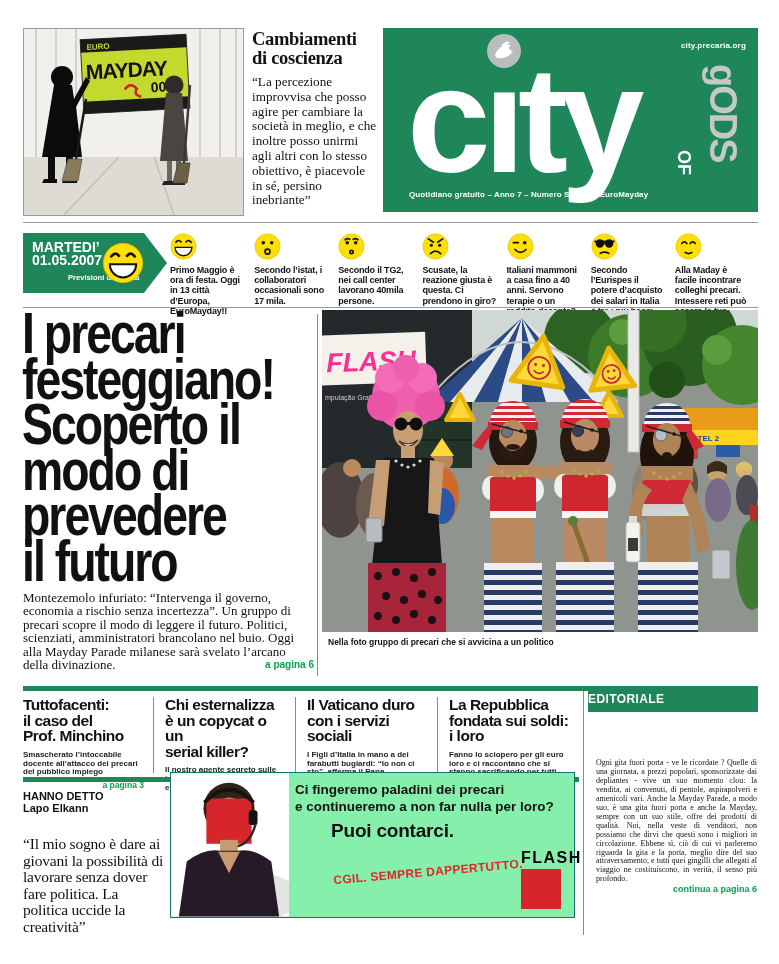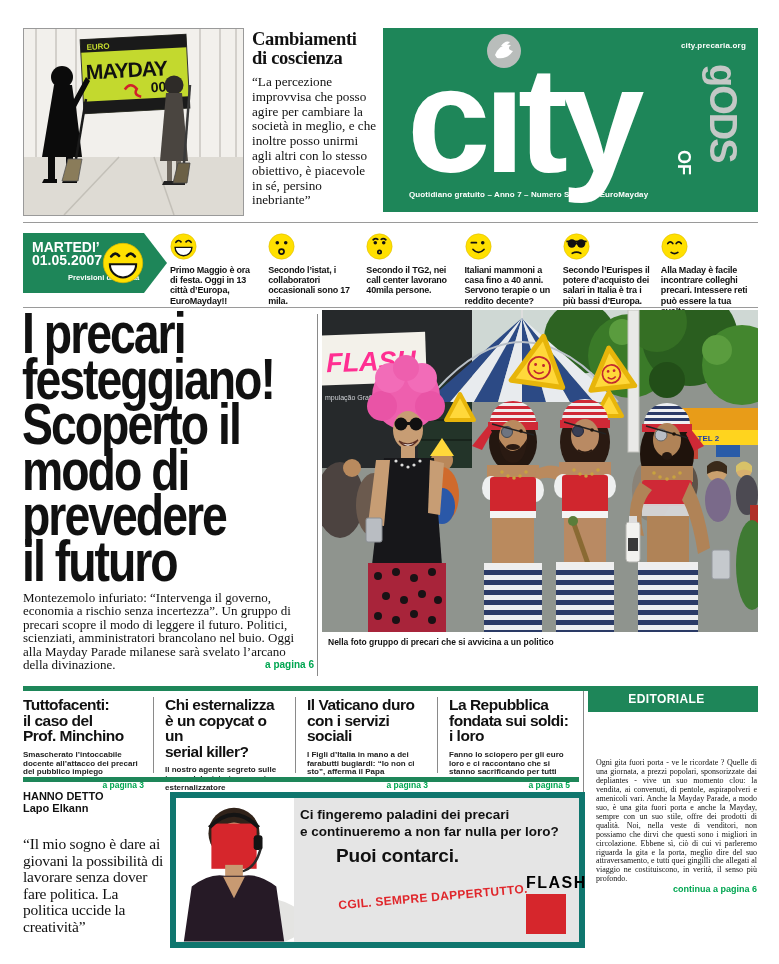--- a/index.html
+++ b/index.html
@@ -52,21 +52,21 @@
 
   .lead-photo{position:absolute;left:322px;top:310px;width:436px;height:322px;background:#777;}
   .lead-photo svg{display:block;width:100%;height:100%;}
   .caption{position:absolute;left:328px;top:637px;width:428px;font-size:8.5px;font-weight:bold;}
 
   
   .bar{position:absolute;background:#1E8659;height:5px;}
   .bar-top{left:23px;top:686px;width:735px;}
   .bar-bottom{left:23px;top:777px;width:556px;}
   .ed-label{position:absolute;left:588px;top:686px;width:170px;height:26px;background:#1E8659;
-            color:#fff;font-weight:bold;font-size:12px;line-height:26px;text-align:center;letter-spacing:.4px;}
+            color:#fff;font-weight:bold;font-size:12px;line-height:26px;text-align:left;letter-spacing:.4px;}
   .ed-label span{padding-right:13px;}
   .teasers{position:absolute;left:23px;top:697px;width:556px;height:76px;display:flex;}
   .tsr{flex:1;padding:0 9px 0 11px;}
   .tsr:first-child{padding-left:0;}
   .tsr + .tsr{border-left:1px solid #8a8a8a;}
   .tsr-title{font-size:15.5px;line-height:15.6px;font-weight:bold;letter-spacing:-0.5px;}
   .tsr-body{font-size:8px;line-height:8.8px;font-weight:bold;color:#222;margin-top:7px;}
   .tsr-ref{font-size:8.5px;font-weight:bold;color:#00A651;text-align:right;margin-top:3px;}
 
   
@@ -75,21 +75,21 @@
             font-weight:bold;font-size:18.5px;line-height:19.5px;letter-spacing:-0.3px;}
   .ed-body{position:absolute;left:596px;top:759px;width:161px;font-family:"Liberation Serif",serif;
            font-size:8px;line-height:8.95px;text-align:justify;}
   .ed-cont{font-family:"Liberation Sans",sans-serif;font-weight:bold;font-size:9px;color:#00A651;text-align:right;margin-top:1px;}
 
   
   .hanno{position:absolute;left:23px;top:790px;width:141px;}
   .hd-label{font-size:11px;font-weight:bold;line-height:12px;}
   .hd-quote{font-family:"Liberation Serif",serif;font-size:15.5px;line-height:16.6px;margin-top:22px;letter-spacing:-0.2px;}
 
-  .ad{position:absolute;left:170px;top:792px;width:403px;height:144px;border:6px solid #0f766e;background:#e5e5e5;}
+  .ad{position:absolute;left:170px;top:772px;width:403px;height:144px;border:1px solid #0f766e;background:#86efac;}
   .ad-photo{position:absolute;left:0;top:0;width:118px;height:142px;}
   .ad-text{position:absolute;left:124px;top:9px;width:276px;font-weight:bold;font-size:13.5px;line-height:16.5px;}
   .ad-cta{font-size:19px;margin-top:5px;letter-spacing:-0.2px;}
   .ad-slogan{position:absolute;left:132px;top:92px;width:250px;text-align:center;transform:rotate(-5deg);
              color:#e0262b;font-weight:bold;font-size:12px;letter-spacing:.3px;}
   .ad-logo{position:absolute;right:9px;top:76px;width:44px;}
   .ad-logo-text{font-size:16px;font-weight:bold;letter-spacing:1.5px;color:#000;}
   .ad-logo-square{width:40px;height:40px;background:#d6262c;margin-top:2px;}
 </style>
 </head>
@@ -205,20 +205,31 @@
             <circle r="15" fill="#FFE000" stroke="#d9b800" stroke-width="0.6"></circle>
             <path d="M-7.5,-8 Q-4.5,-10.5 -2,-8.5" stroke="#111" stroke-width="2" fill="none" stroke-linecap="round"></path>
             <path d="M2,-8.5 Q4.5,-10.5 7.5,-8" stroke="#111" stroke-width="2" fill="none" stroke-linecap="round"></path>
             <circle cx="-5" cy="-4.5" r="2.1" fill="#111"></circle>
             <circle cx="5" cy="-4.5" r="2.1" fill="#111"></circle>
             <circle cx="0" cy="6.5" r="2" stroke="#111" stroke-width="2" fill="none" stroke-linecap="round"></circle>
           </svg></div>
       <div class="fc-text">Secondo il TG2, nei call center lavorano 40mila persone.</div>
     </div>
 
+    <div class="fc-item">
+      <div class="fc-icon"><svg viewBox="-16 -16 32 32" width="27" height="27">
+            <circle r="15" fill="#FFE000" stroke="#d9b800" stroke-width="0.6"></circle>
+            <path d="M-8.5,-9 L-2.5,-5" stroke="#111" stroke-width="2" fill="none" stroke-linecap="round"></path>
+            <path d="M8.5,-9 L2.5,-5" stroke="#111" stroke-width="2" fill="none" stroke-linecap="round"></path>
+            <circle cx="-5" cy="-1.5" r="1.9" fill="#111"></circle>
+            <circle cx="5" cy="-1.5" r="1.9" fill="#111"></circle>
+            <path d="M-6,8.5 Q0,2.5 6,8.5" stroke="#111" stroke-width="2" fill="none" stroke-linecap="round"></path>
+          </svg></div>
+      <div class="fc-text">Scusate, la reazione giusta è questa. Ci prendono in giro?</div>
+    </div>
 
     <div class="fc-item">
       <div class="fc-icon"><svg viewBox="-16 -16 32 32" width="27" height="27">
             <circle r="15" fill="#FFE000" stroke="#d9b800" stroke-width="0.6"></circle>
             <path d="M-8.5,-4.5 L-2.5,-4.5" stroke="#111" stroke-width="2" fill="none" stroke-linecap="round"></path>
             <circle cx="5" cy="-4.5" r="2.1" fill="#111"></circle>
             <path d="M-6.5,3.5 Q0,10.5 6.5,3.5" stroke="#111" stroke-width="2" fill="none" stroke-linecap="round"></path>
           </svg></div>
       <div class="fc-text">Italiani mammoni a casa fino a 40 anni. Servono terapie o un reddito decente?</div>
     </div>

